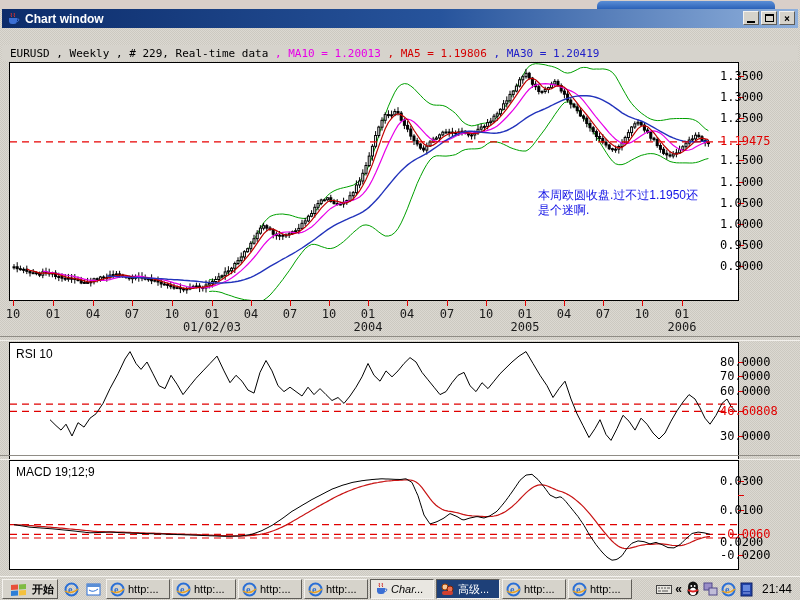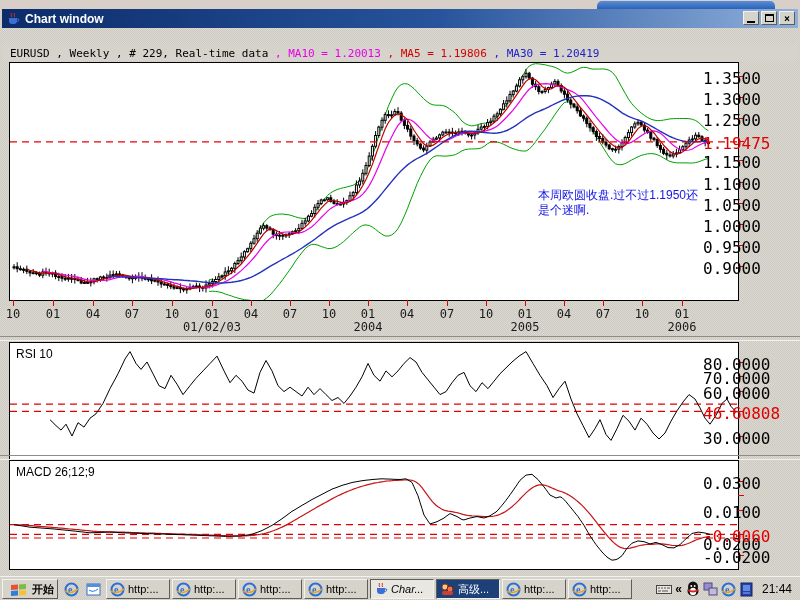--- a/index.html
+++ b/index.html
@@ -30,21 +30,21 @@
   .menu-item{cursor:default;white-space:nowrap;}
   #infobar{left:2px;top:45px;width:796px;height:16px;background:#d6d3cc;
     font-family:"DejaVu Sans Mono",monospace;font-size:11px;display:flex;align-items:center;
     padding-left:8px;box-sizing:border-box;white-space:pre;text-align:center;}
   .panel{background:#fff;border:1px solid #000;box-sizing:border-box;}
   #main-panel{left:9px;top:62px;width:730px;height:239px;}
   #rsi-panel{left:9px;top:342px;width:730px;height:136px;}
   #macd-panel{left:9px;top:460px;width:730px;height:110px;}
   .panel-label{position:absolute;left:6px;top:4px;font-size:12px;color:#000;z-index:5;}
   .ytick{position:absolute;width:6px;height:1px;background:#e00000;}
-  .ylabel{position:absolute;left:703px;font-family:"DejaVu Sans Mono",monospace;font-size:16px;color:#000;white-space:nowrap;}
+  .ylabel{position:absolute;left:720px;font-family:"DejaVu Sans Mono",monospace;font-size:12px;color:#000;white-space:nowrap;}
   .ylabel.current{color:#e00000;}
   .xtick{position:absolute;width:1px;height:6px;background:#e00000;top:300px;}
   .xlabel{position:absolute;top:307px;font-family:"DejaVu Sans Mono",monospace;font-size:12px;color:#1a1a1a;transform:translateX(-50%);}
   .xsublabel{position:absolute;top:320px;font-family:"DejaVu Sans Mono",monospace;font-size:12px;color:#1a1a1a;transform:translateX(-50%);}
   .splitter{left:0;width:800px;height:3px;border-top:1px solid #8f8c85;border-bottom:1px solid #f2f0ec;}
   #annotation{left:538px;top:188px;width:185px;font-size:12px;line-height:15px;z-index:6;}
   
   #taskbar{left:0;top:576px;width:800px;height:24px;
     background-color:#d6d3cb;background-image:repeating-conic-gradient(#dcd9d2 0% 25%, #ccc9c1 0% 50%);background-size:2px 2px;
     border-top:1px solid #f4f2ee;box-sizing:border-box;}
@@ -558,21 +558,21 @@
     <svg id="rsi-svg" width="728" height="110">
         <line x1="0" y1="61.2" x2="728" y2="61.2" stroke="#e00000" stroke-width="1.2" stroke-dasharray="7 5"></line>
         <line x1="0" y1="68.4" x2="728" y2="68.4" stroke="#e00000" stroke-width="1.2" stroke-dasharray="7 5"></line>
         <polyline points="40,76.7 46,82.6 51,87.1 56,81.2 62,93.0 68,79.7 74,84.1 80,75.2 86,70.8 93,60.4 100,45.6 108,30.8 115,16.0 120,8.6 126,20.5 131,26.4 137,19.0 143,30.8 149,42.7 155,45.6 161,32.3 167,41.2 173,51.6 180,42.7 186,35.3 193,27.9 200,20.5 207,13.1 214,27.9 220,39.7 226,32.3 232,38.2 238,47.1 244,50.1 250,29.4 256,17.5 262,27.9 268,42.7 274,48.6 280,44.2 286,48.6 292,53.0 298,44.2 304,51.6 310,45.6 316,51.6 322,57.5 328,54.5 334,60.4 340,53.0 346,44.2 352,33.8 358,20.5 364,32.3 370,38.2 376,27.9 382,33.8 388,27.9 394,20.5 400,14.6 406,19.0 412,29.4 418,36.8 424,44.2 430,51.6 436,48.6 442,39.7 448,32.3 454,29.4 460,42.7 466,48.6 472,39.7 478,45.6 484,38.2 490,30.8 496,24.9 502,19.0 509,13.1 516,8.6 523,20.5 530,32.3 537,42.7 543,54.5 549,45.6 555,38.2 561,56.0 567,70.8 573,82.6 579,94.5 585,85.6 590,76.7 596,91.5 601,97.4 607,85.6 613,72.3 619,78.2 625,87.1 631,75.2 637,81.2 643,90.0 649,96.0 655,90.0 661,78.2 667,67.8 673,59.0 679,51.6 685,56.0 690,64.9 695,75.2 700,81.2 706,72.3 712,60.4 717,56.0 721,63.4 725,67.8" fill="none" stroke="#000000" stroke-width="1"></polyline>
       </svg>
   </div>
 
   <div class="abs splitter" style="top:455px"></div>
 
   <div class="abs panel" id="macd-panel">
-    <span class="panel-label">MACD 26;12;9</span>
+    <span class="panel-label">MACD 19;12;9</span>
     <svg id="macd-svg" width="728" height="108">
         <line x1="0" y1="63.7" x2="728" y2="63.7" stroke="#e00000" stroke-width="1.2" stroke-dasharray="7 5"></line>
         <line x1="0" y1="73.3" x2="728" y2="73.3" stroke="#e00000" stroke-width="1.2" stroke-dasharray="7 5"></line>
         <line x1="0" y1="77.0" x2="728" y2="77.0" stroke="#e00000" stroke-width="1.2" stroke-dasharray="7 5"></line>
         <polyline points="4,63.7 6,63.7 8,63.8 10,63.8 12,63.9 14,64.1 16,64.2 18,64.4 20,64.6 22,64.7 24,64.9 26,65.1 28,65.3 30,65.4 32,65.6 34,65.7 36,65.9 38,66.1 40,66.2 42,66.4 44,66.6 46,66.7 48,66.9 50,67.1 52,67.2 54,67.4 56,67.6 58,67.8 60,68.0 62,68.1 64,68.3 66,68.5 68,68.7 70,68.9 72,69.1 74,69.3 76,69.5 78,69.7 80,69.9 82,70.1 84,70.3 86,70.4 88,70.5 90,70.6 92,70.7 94,70.7 96,70.8 98,70.8 100,70.8 102,70.9 104,70.9 106,71.0 108,71.0 110,71.1 112,71.1 114,71.2 116,71.3 118,71.3 120,71.4 122,71.5 124,71.6 126,71.6 128,71.7 130,71.8 132,71.8 134,71.9 136,72.0 138,72.0 140,72.1 142,72.2 144,72.2 146,72.3 148,72.4 150,72.4 152,72.5 154,72.5 156,72.6 158,72.7 160,72.7 162,72.8 164,72.9 166,72.9 168,73.0 170,73.1 172,73.1 174,73.2 176,73.3 178,73.3 180,73.4 182,73.5 184,73.5 186,73.6 188,73.7 190,73.7 192,73.8 194,73.9 196,74.0 198,74.0 200,74.1 202,74.2 204,74.3 206,74.3 208,74.4 210,74.5 212,74.6 214,74.6 216,74.7 218,74.8 220,74.8 222,74.8 224,74.9 226,74.9 228,74.9 230,74.9 232,74.9 234,74.9 236,74.8 238,74.7 240,74.6 242,74.5 244,74.3 246,74.0 248,73.7 250,73.4 252,73.0 254,72.6 256,72.1 258,71.5 260,70.9 262,70.2 264,69.5 266,68.7 268,67.9 270,67.0 272,66.1 274,65.1 276,64.1 278,63.0 280,61.9 282,60.7 284,59.6 286,58.4 288,57.3 290,56.1 292,54.9 294,53.8 296,52.6 298,51.4 300,50.2 302,49.1 304,47.9 306,46.8 308,45.6 310,44.5 312,43.4 314,42.3 316,41.2 318,40.1 320,39.0 322,37.9 324,36.8 326,35.8 328,34.8 330,33.9 332,32.9 334,32.0 336,31.1 338,30.3 340,29.5 342,28.7 344,27.9 346,27.2 348,26.5 350,25.9 352,25.3 354,24.7 356,24.1 358,23.6 360,23.1 362,22.7 364,22.2 366,21.8 368,21.5 370,21.1 372,20.8 374,20.5 376,20.2 378,20.0 380,19.8 382,19.7 384,19.5 386,19.4 388,19.3 390,19.2 392,19.1 394,19.0 396,18.9 398,18.9 400,19.0 402,19.3 404,20.0 406,21.0 408,22.4 410,24.3 412,26.6 414,29.3 416,32.1 418,34.9 420,37.7 422,40.2 424,42.3 426,44.2 428,45.8 430,47.1 432,48.2 434,49.1 436,49.7 438,50.2 440,50.4 442,50.7 444,51.1 446,51.5 448,51.9 450,52.5 452,53.1 454,53.7 456,54.1 458,54.5 460,54.7 462,54.9 464,55.0 466,55.1 468,55.2 470,55.3 472,55.4 474,55.6 476,55.6 478,55.6 480,55.5 482,55.3 484,55.0 486,54.6 488,54.1 490,53.3 492,52.4 494,51.4 496,50.2 498,48.8 500,47.3 502,45.7 504,43.9 506,42.1 508,40.1 510,38.0 512,35.9 514,33.9 516,31.9 518,30.1 520,28.5 522,27.0 524,25.8 526,24.9 528,24.2 530,23.9 532,23.9 534,24.1 536,24.5 538,25.2 540,26.1 542,27.0 544,27.9 546,28.8 548,29.6 550,30.2 552,30.8 554,31.6 556,32.5 558,33.6 560,34.8 562,36.1 564,37.6 566,39.1 568,40.8 570,42.5 572,44.4 574,46.4 576,48.6 578,50.8 580,53.2 582,55.7 584,58.2 586,60.7 588,63.3 590,65.8 592,68.3 594,70.8 596,73.2 598,75.6 600,77.8 602,80.0 604,81.9 606,83.5 608,85.0 610,86.1 612,86.9 614,87.4 616,87.6 618,87.4 620,87.1 622,86.6 624,86.1 626,85.6 628,85.0 630,84.5 632,84.1 634,83.8 636,83.5 638,83.4 640,83.3 642,83.3 644,83.1 646,82.9 648,82.9 650,82.9 652,82.9 654,83.1 656,83.4 658,83.7 660,84.0 662,84.3 664,84.5 666,84.7 668,84.7 670,84.6 672,84.3 674,83.8 676,83.2 678,82.5 680,81.7 682,80.8 684,79.9 686,79.0 688,78.2 690,77.6 692,77.0 694,76.4 696,76.0 698,75.7 700,75.5" fill="none" stroke="#c81414" stroke-width="1.2"></polyline>
         <polyline points="4,63.7 6,64.0 8,64.3 10,64.6 12,64.9 14,65.2 16,65.5 18,65.9 20,66.2 22,66.3 24,66.5 26,66.6 28,66.8 30,66.9 32,67.1 34,67.2 36,67.4 38,67.5 40,67.7 42,67.8 44,68.0 46,68.2 48,68.4 50,68.6 52,68.8 54,69.0 56,69.2 58,69.4 60,69.6 62,69.8 64,70.0 66,70.2 68,70.5 70,70.7 72,70.9 74,71.1 76,71.4 78,71.6 80,71.8 82,71.7 84,71.7 86,71.6 88,71.5 90,71.4 92,71.4 94,71.3 96,71.2 98,71.1 100,71.1 102,71.2 104,71.3 106,71.4 108,71.5 110,71.6 112,71.7 114,71.8 116,71.9 118,72.0 120,72.1 122,72.2 124,72.2 126,72.3 128,72.3 130,72.4 132,72.5 134,72.5 136,72.6 138,72.6 140,72.7 142,72.7 144,72.8 146,72.9 148,72.9 150,73.0 152,73.0 154,73.1 156,73.2 158,73.2 160,73.3 162,73.4 164,73.4 166,73.5 168,73.6 170,73.6 172,73.7 174,73.8 176,73.9 178,73.9 180,74.0 182,74.1 184,74.2 186,74.2 188,74.3 190,74.4 192,74.5 194,74.5 196,74.6 198,74.7 200,74.8 202,74.8 204,74.9 206,75.0 208,75.1 210,75.2 212,75.2 214,75.3 216,75.3 218,75.3 220,75.3 222,75.2 224,75.2 226,75.1 228,75.1 230,75.1 232,74.8 234,74.5 236,74.2 238,73.9 240,73.6 242,73.3 244,72.5 246,71.8 248,71.1 250,70.3 252,69.6 254,68.5 256,67.5 258,66.5 260,65.4 262,64.4 264,63.1 266,61.7 268,60.4 270,59.1 272,57.7 274,56.3 276,54.8 278,53.3 280,51.8 282,50.3 284,49.2 286,48.0 288,46.8 290,45.6 292,44.4 294,43.2 296,42.1 298,40.9 300,39.7 302,38.5 304,37.5 306,36.4 308,35.4 310,34.4 312,33.3 314,32.3 316,31.2 318,30.2 320,29.2 322,28.1 324,27.4 326,26.7 328,25.9 330,25.2 332,24.4 334,23.8 336,23.3 338,22.7 340,22.1 342,21.5 344,21.1 346,20.8 348,20.4 350,20.1 352,19.7 354,19.5 356,19.2 358,19.0 360,18.8 362,18.5 364,18.4 366,18.2 368,18.1 370,17.9 372,17.8 374,17.9 376,18.0 378,18.0 380,18.1 382,18.2 384,18.3 386,18.4 388,18.4 390,18.5 392,18.3 394,18.0 396,17.8 398,19.0 400,20.2 402,21.5 404,25.9 406,30.4 408,34.8 410,41.2 412,47.6 414,54.0 416,57.0 418,60.0 420,62.9 422,62.3 424,61.7 426,61.0 428,60.2 430,59.1 432,58.1 434,57.0 436,55.5 438,54.0 440,52.6 442,53.4 444,54.3 446,55.1 448,56.1 450,57.4 452,58.6 454,58.9 456,58.3 458,57.6 460,57.0 462,56.6 464,56.2 466,55.7 468,55.7 470,56.2 472,56.6 474,57.0 476,56.3 478,55.5 480,54.8 482,53.5 484,52.2 486,51.0 488,49.1 490,46.7 492,44.3 494,41.9 496,39.3 498,36.6 500,33.8 502,31.0 504,28.1 506,25.2 508,22.2 510,19.3 512,17.5 514,15.8 516,14.1 518,13.8 520,13.6 522,13.3 524,15.1 526,16.8 528,18.5 530,21.0 532,23.5 534,25.9 536,28.6 538,31.3 540,34.1 542,35.0 544,36.0 546,37.0 548,36.4 550,35.8 552,36.6 554,38.6 556,40.7 558,43.2 560,45.7 562,48.1 564,50.6 566,53.1 568,55.5 570,58.5 572,61.4 574,64.4 576,67.9 578,71.3 580,74.8 582,77.7 584,80.7 586,83.6 588,86.1 590,88.6 592,91.0 594,93.1 596,95.2 598,96.8 600,98.0 602,99.2 604,98.9 606,98.6 608,97.7 610,96.2 612,94.7 614,91.8 616,88.8 618,86.3 620,84.2 622,82.2 624,81.4 626,80.7 628,79.9 630,80.2 632,80.4 634,80.7 636,81.4 638,82.2 640,82.9 642,82.4 644,81.9 646,81.4 648,82.2 650,82.9 652,83.6 654,84.6 656,85.6 658,86.6 660,86.7 662,86.8 664,86.9 666,85.8 668,84.7 670,83.6 672,81.7 674,79.7 676,77.7 678,76.0 680,74.3 682,72.5 684,72.0 686,71.6 688,71.1 690,71.3 692,71.6 694,71.8 696,72.3 698,72.8 700,73.3" fill="none" stroke="#000000" stroke-width="1"></polyline>
       </svg>
   </div>
 
   <div class="abs" id="taskbar">

